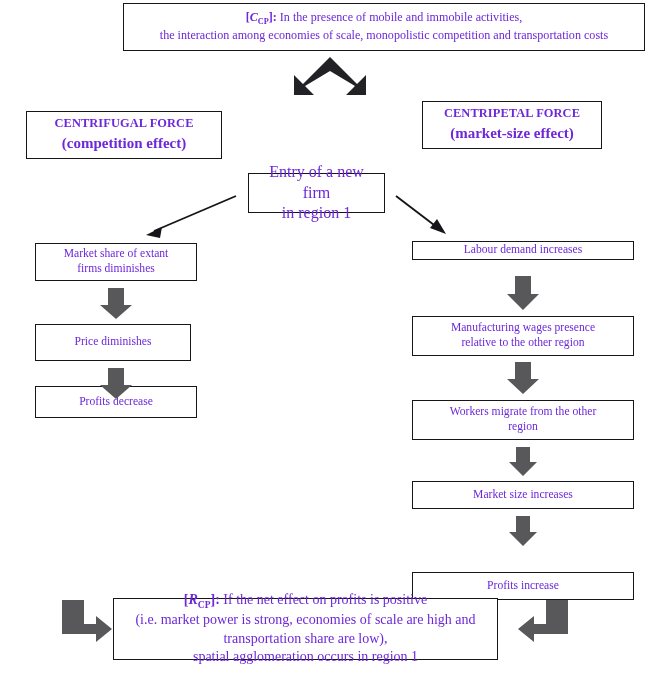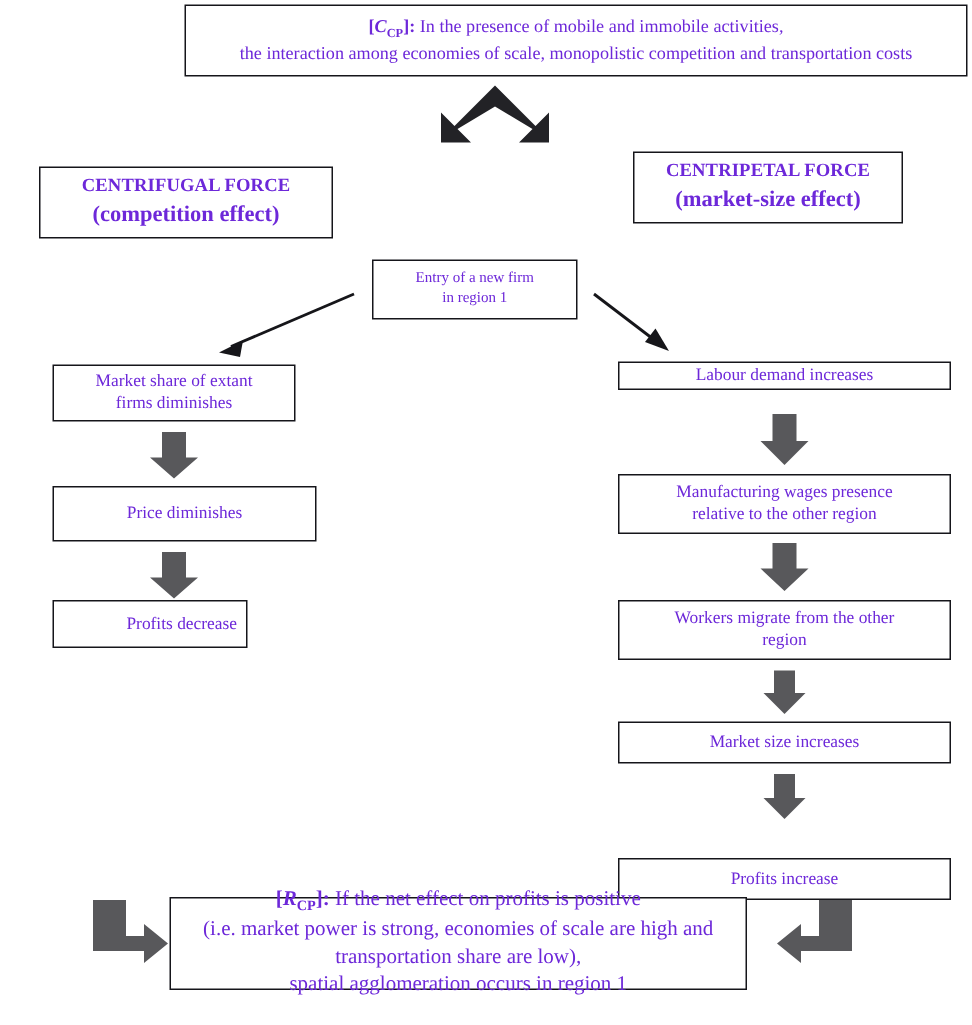--- a/index.html
+++ b/index.html
@@ -59,27 +59,27 @@
   }
   .force-sub {
     font-weight: bold;
     font-size: 15px;
     display: block;
     margin-top: 2px;
   }
 
   #entry-box {
     left: 248px; top: 173px; width: 137px; height: 40px;
-    font-size: 10px;
+    font-size: 16px;
   }
 
   
   #left-1 { left: 35px;  top: 243px; width: 162px; height: 38px; }
-  #left-2 { left: 35px;  top: 324px; width: 176px; height: 37px; }
-  #left-3 { left: 35px;  top: 400px; width: 130px; height: 32px; text-align: right; }
+  #left-2 { left: 35px;  top: 324px; width: 156px; height: 37px; }
+  #left-3 { left: 35px;  top: 386px; width: 162px; height: 32px; }
 
   
   #right-1 { left: 412px; top: 241px; width: 222px; height: 19px; }
   #right-2 { left: 412px; top: 316px; width: 222px; height: 40px; }
   #right-3 { left: 412px; top: 400px; width: 222px; height: 40px; }
   #right-4 { left: 412px; top: 481px; width: 222px; height: 28px; }
   #right-5 { left: 412px; top: 572px; width: 222px; height: 28px; }
 
   #conclusion-box {
     left: 113px; top: 598px; width: 385px; height: 62px;

